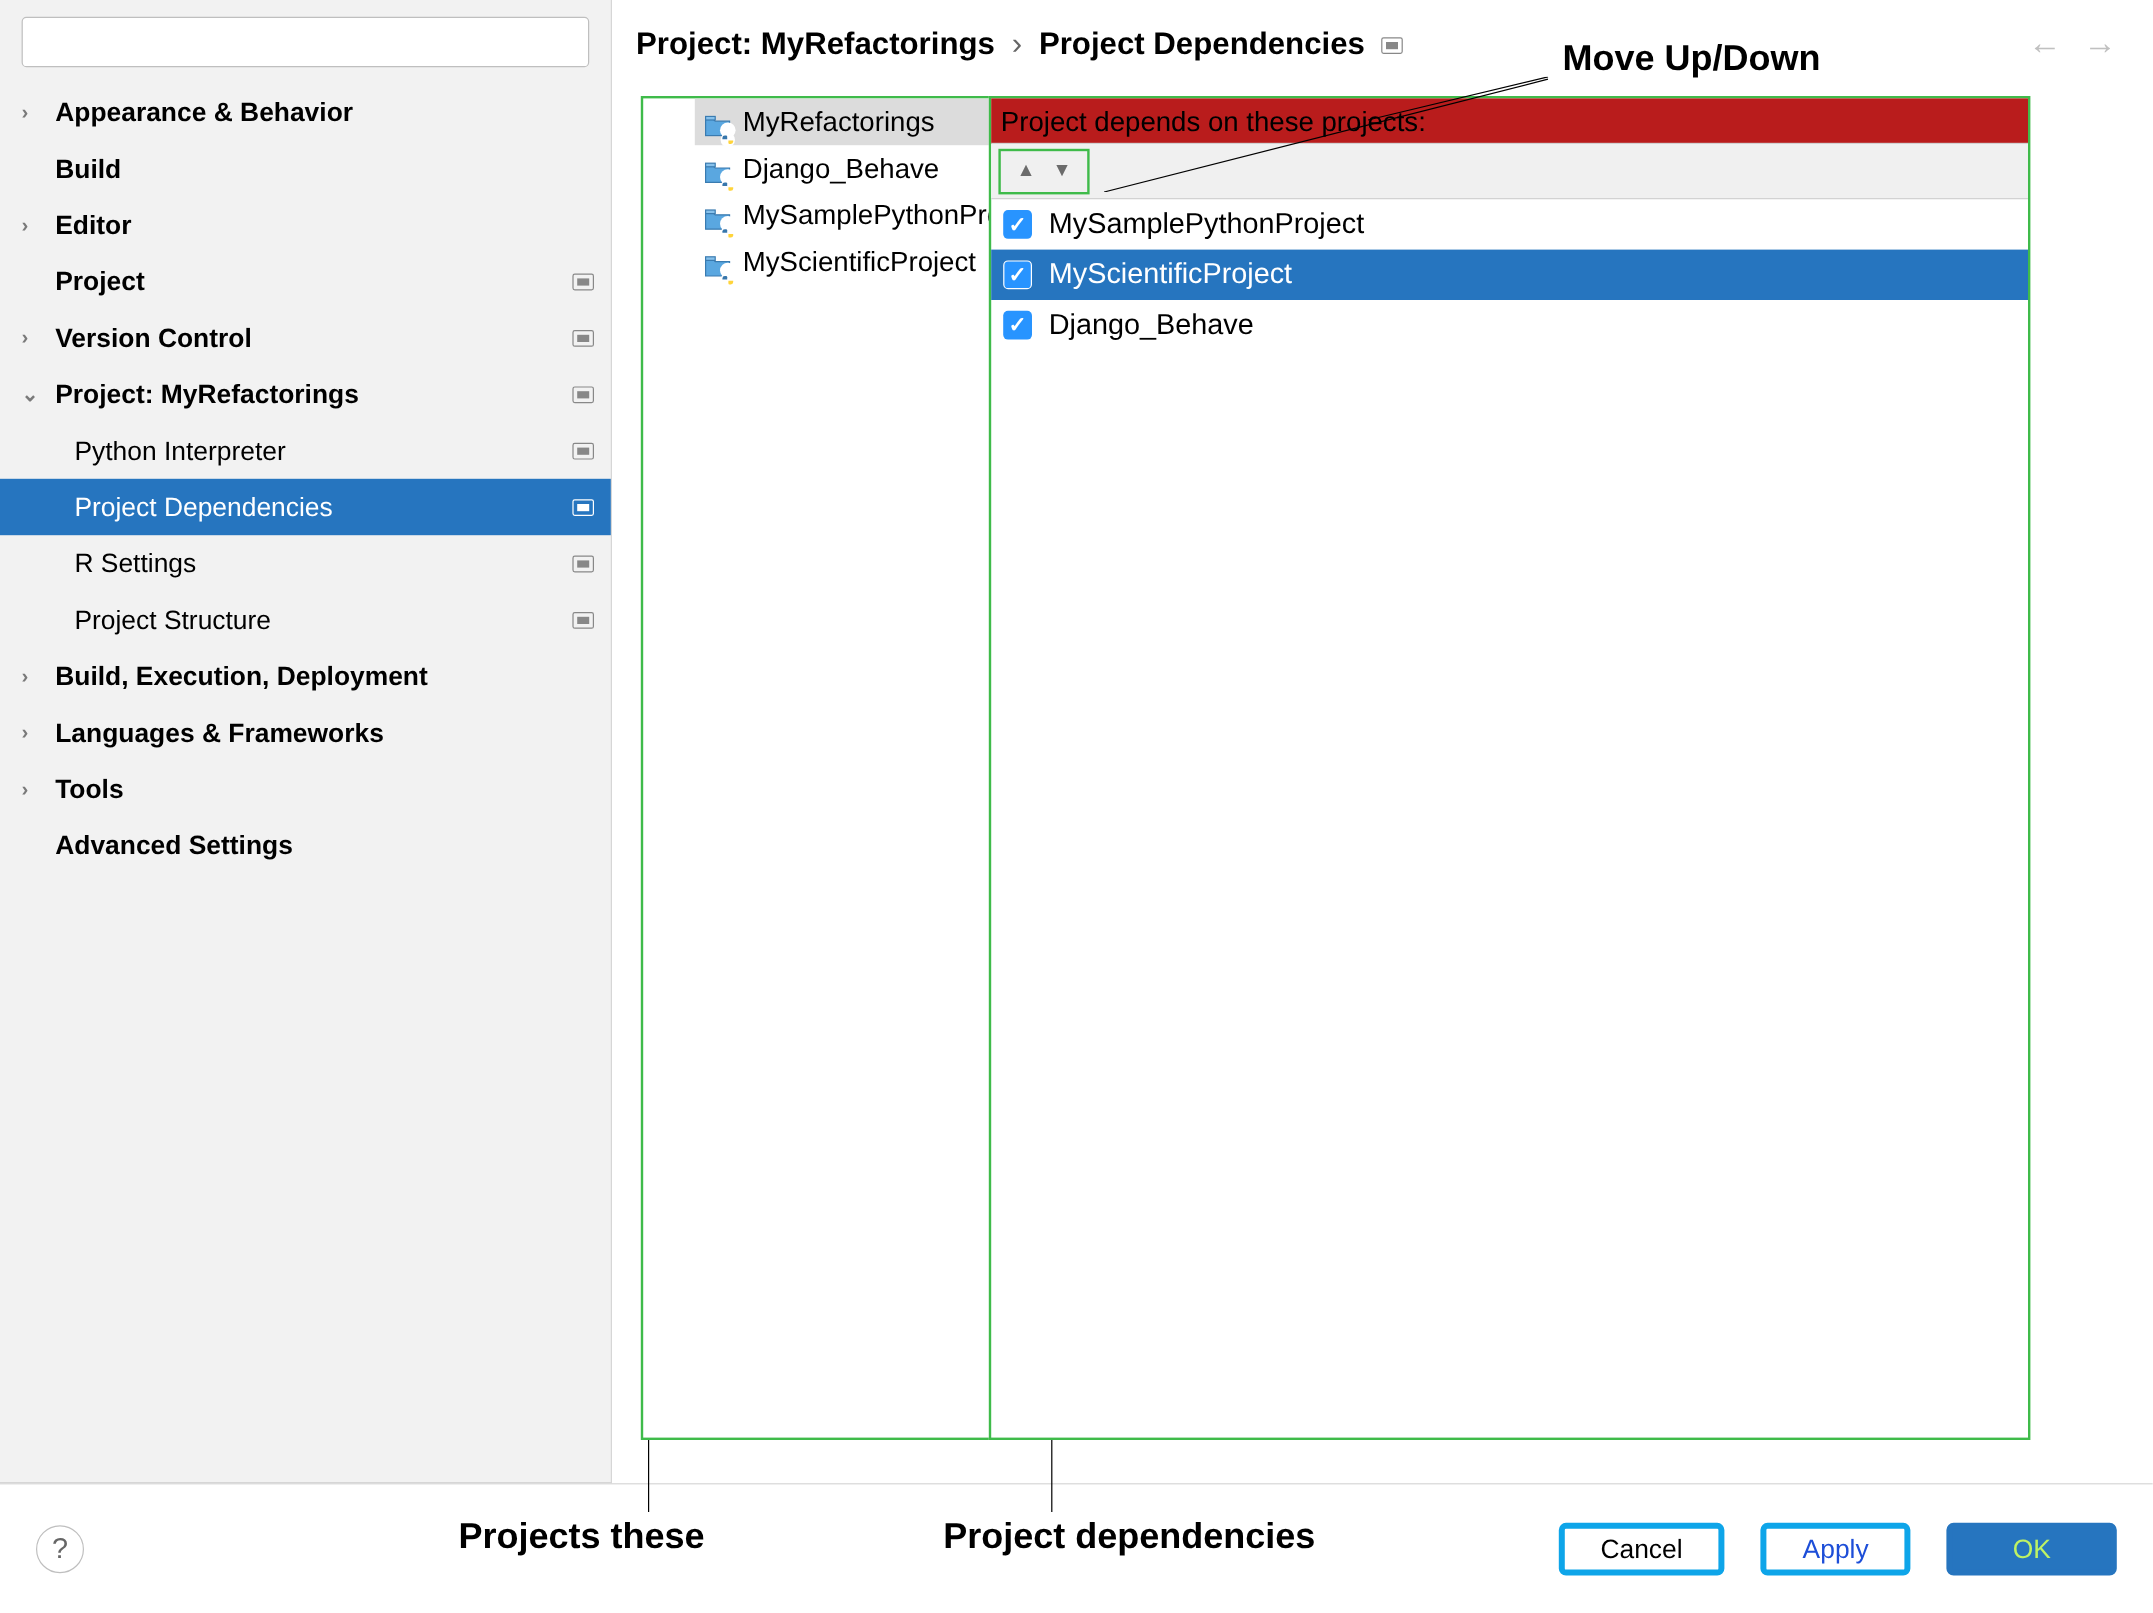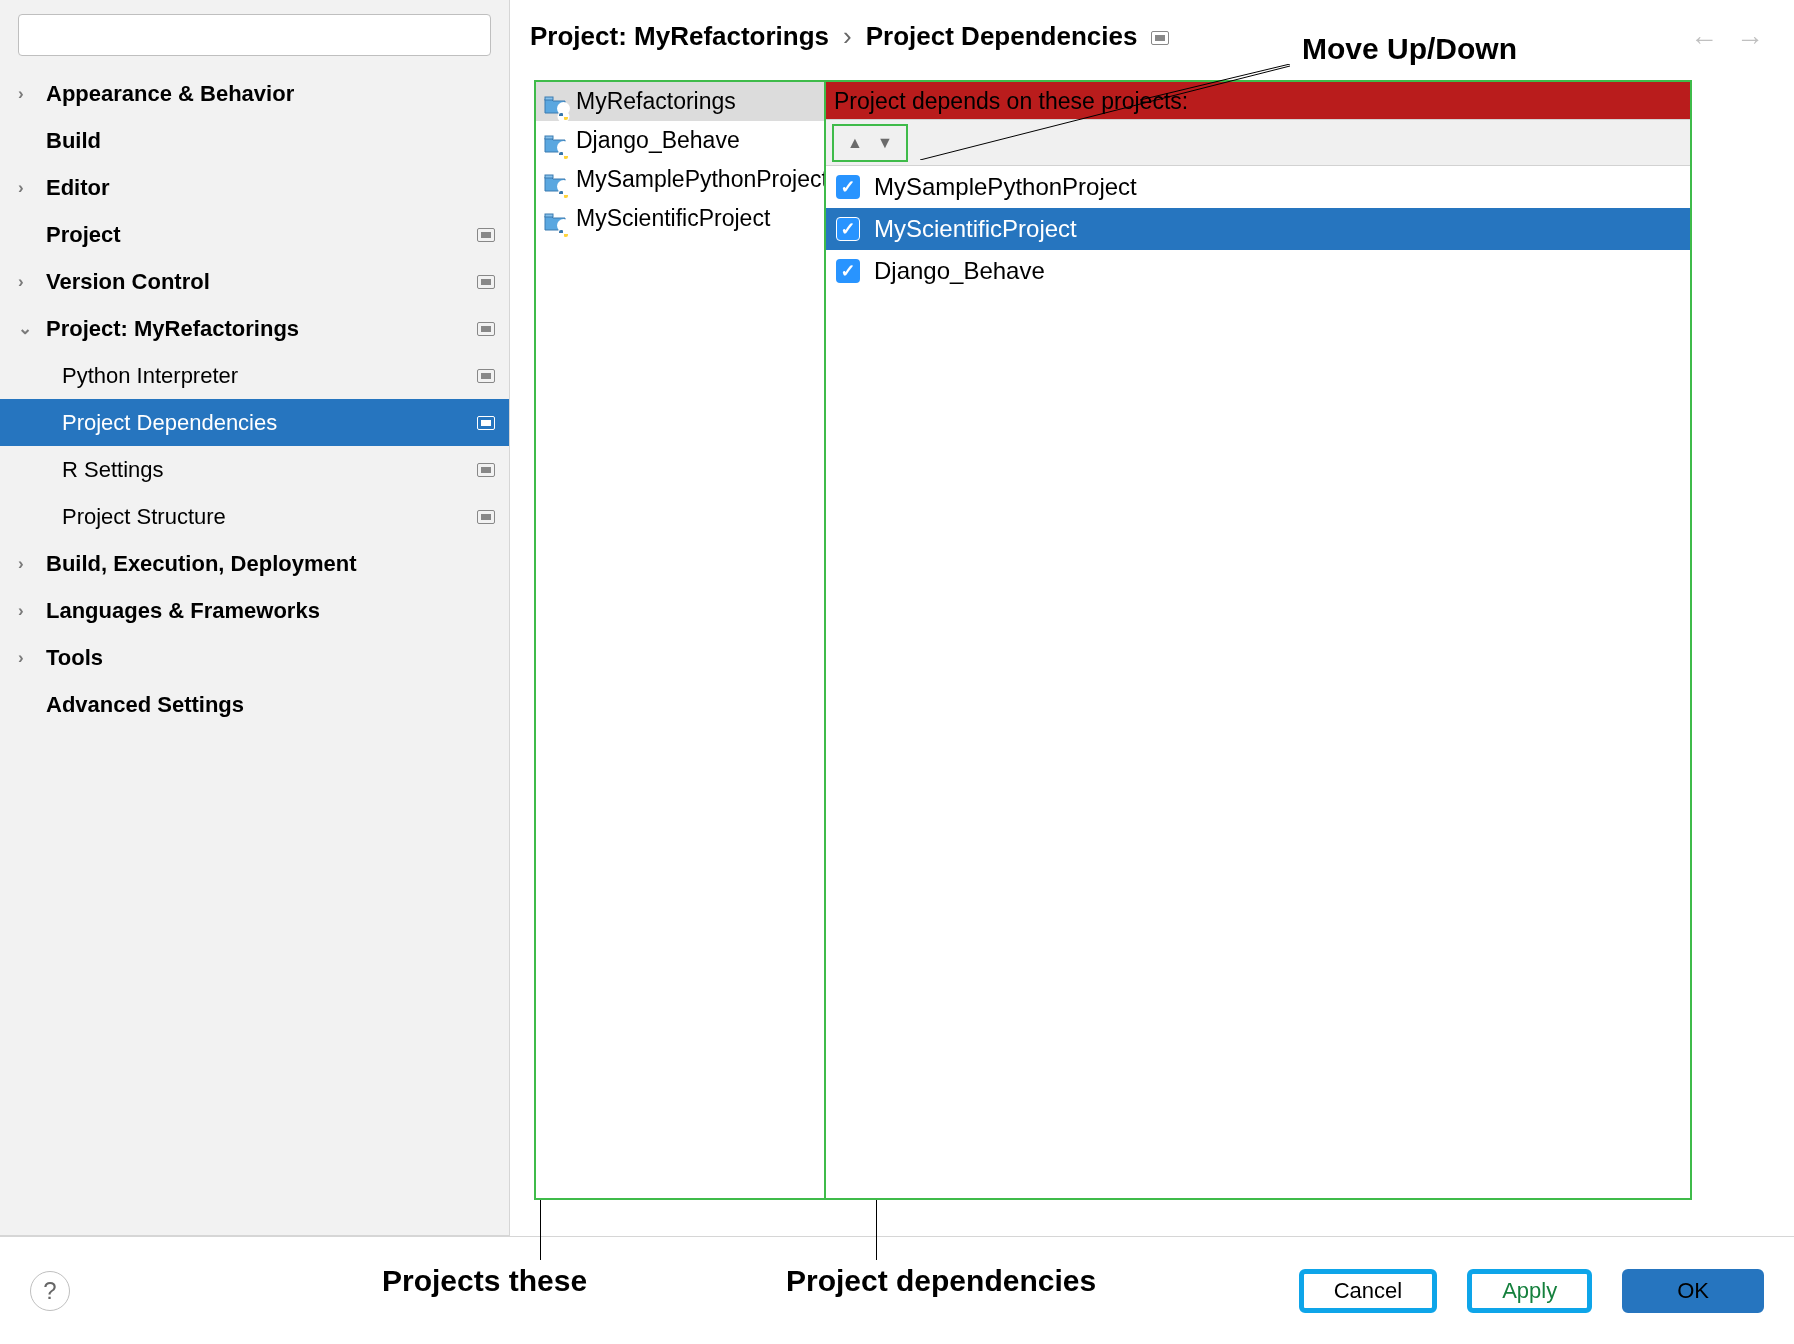--- a/index.html
+++ b/index.html
@@ -84,20 +84,21 @@
   .crumb-arrow { color: #c0c0c0; font-size: 28px; font-weight: 300; }
 
   
   .projects-pane {
     position: absolute;
     left: 534px; top: 80px;
     width: 322px; height: 1120px;
     border: 2px solid #3fbb4a;
     background: #fff;
     overflow: hidden;
+    padding-left: 43px;
   }
   .proj-row {
     display:flex; align-items:center;
     height: 39px;
     padding-left: 8px;
     white-space: nowrap;
     font-size: 23px;
     cursor: pointer;
   }
   .proj-row.sel { background: #dcdcdc; }
@@ -179,22 +180,22 @@
   .bottom-btn {
     height: 44px;
     border:5px solid #0ea5e9;
     border-radius:6px;
     padding: 0 30px;
     font-size:22px;
     background:#fff;
     cursor:pointer;
     margin-left: 30px;
   }
-  .bottom-btn.disabled { color:#15803d; }
-  .bottom-btn.primary { background:#2675bf; color:#000000; border-color:#2675bf; padding:0 50px;}
+  .bottom-btn.disabled { color:#1d4ed8; }
+  .bottom-btn.primary { background:#2675bf; color:#bef264; border-color:#2675bf; padding:0 50px;}
 
   
   .annot {
     position:absolute;
     font-size: 30px;
     font-weight:700;
     color:#000;
     white-space:nowrap;
   }
   .annot-stem { position:absolute; width:1px; background:#000; }

